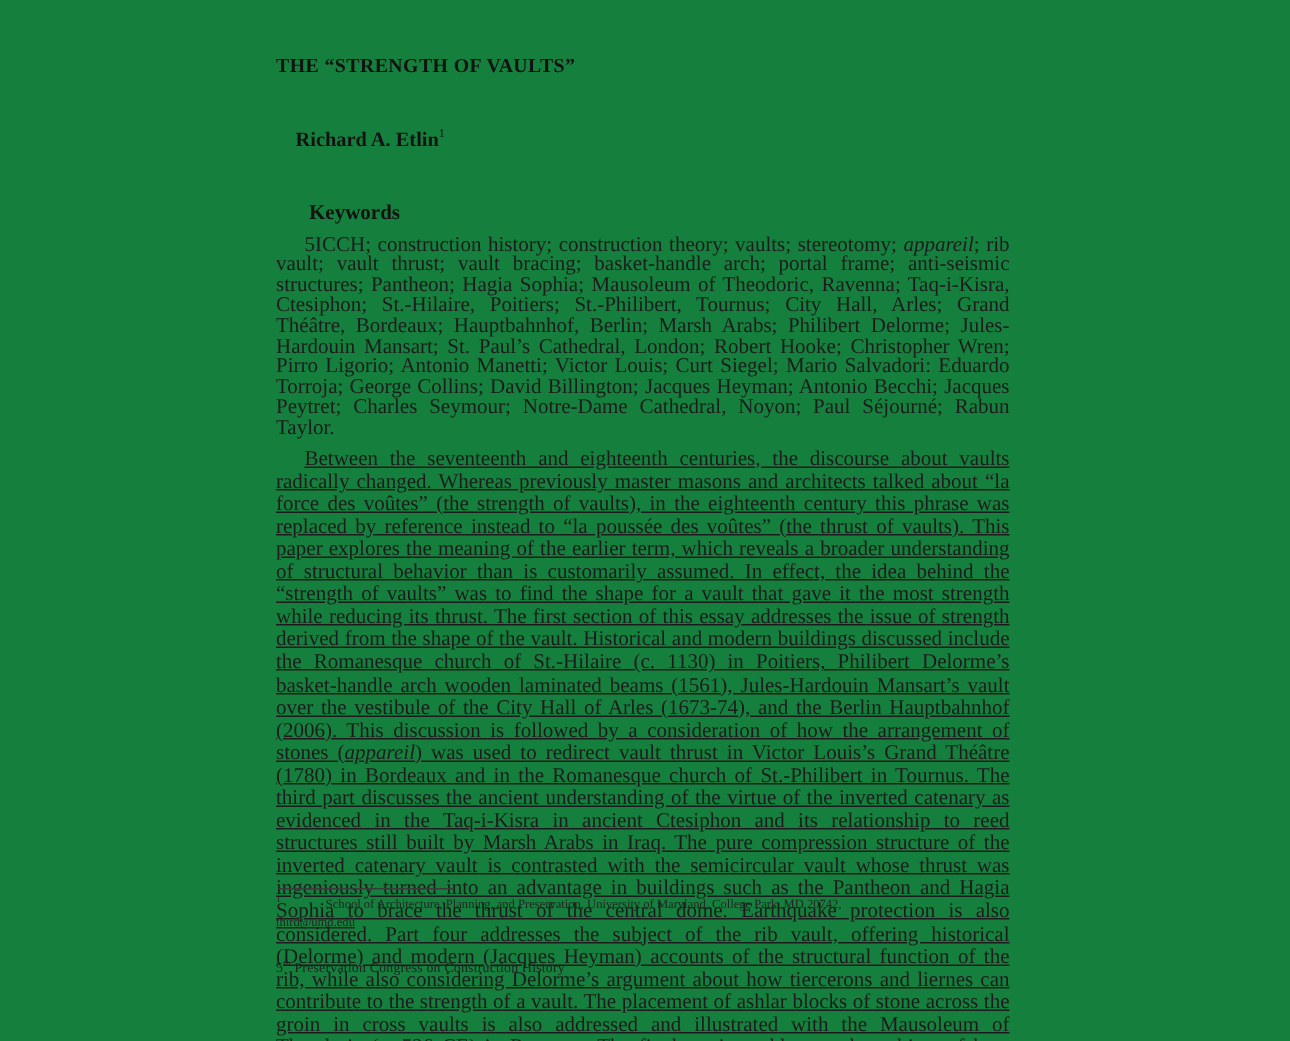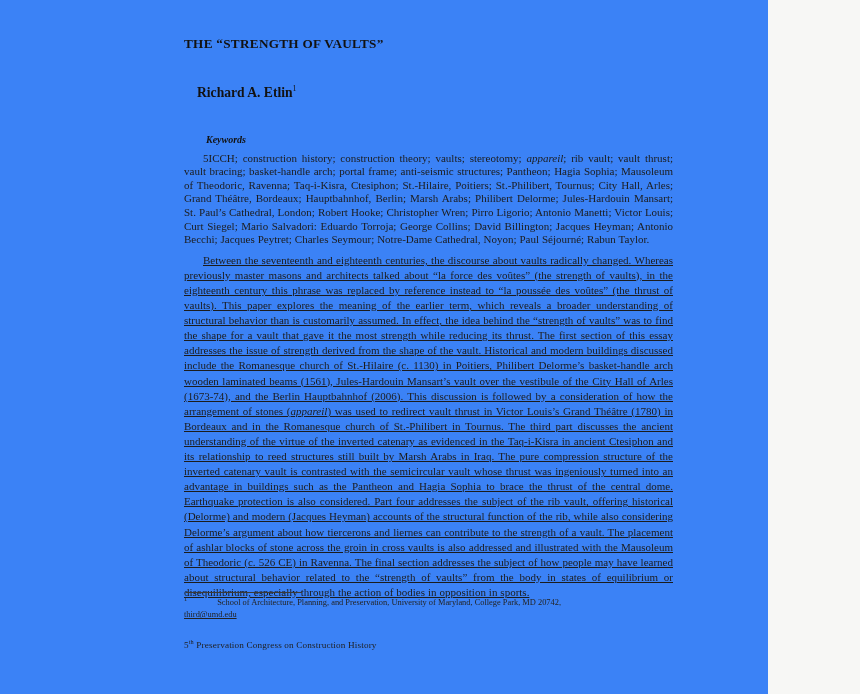--- a/index.html
+++ b/index.html
@@ -13,23 +13,23 @@
     font-family: "Liberation Serif", "DejaVu Serif", serif;
     color: #1a1a1a;
     overflow: hidden;
     position: relative;
   }
 
   .page {
     position: absolute;
     left: 0;
     top: 0;
-    width: 768px;
+    width: 860px;
     height: 694px;
-    background: #3b82f6;
+    background: #15803d;
   }
 
   .content {
     position: absolute;
     left: 184px;
     top: 0;
     width: 489px;
   }
 
   .doc-title {
@@ -52,32 +52,31 @@
   }
 
   .author-line sup {
     font-size: 8px;
     font-weight: normal;
     vertical-align: super;
     line-height: 0;
   }
 
   .section-heading {
-    font-size: 10px;
+    font-size: 14px;
     font-weight: bold;
     margin: 0;
     padding-top: 20px;
     padding-left: 22px;
     line-height: 1.25;
     color: #121212;
-    font-style: italic;
   }
 
   .body-par {
-    font-size: 11px;
+    font-size: 14px;
     line-height: 13.6px;
     text-align: justify;
     margin: 0;
     padding-top: 5px;
     text-indent: 19px;
     word-spacing: 0.2px;
     color: #1c1c1c;
     -webkit-hyphens: none;
     hyphens: none;
   }

